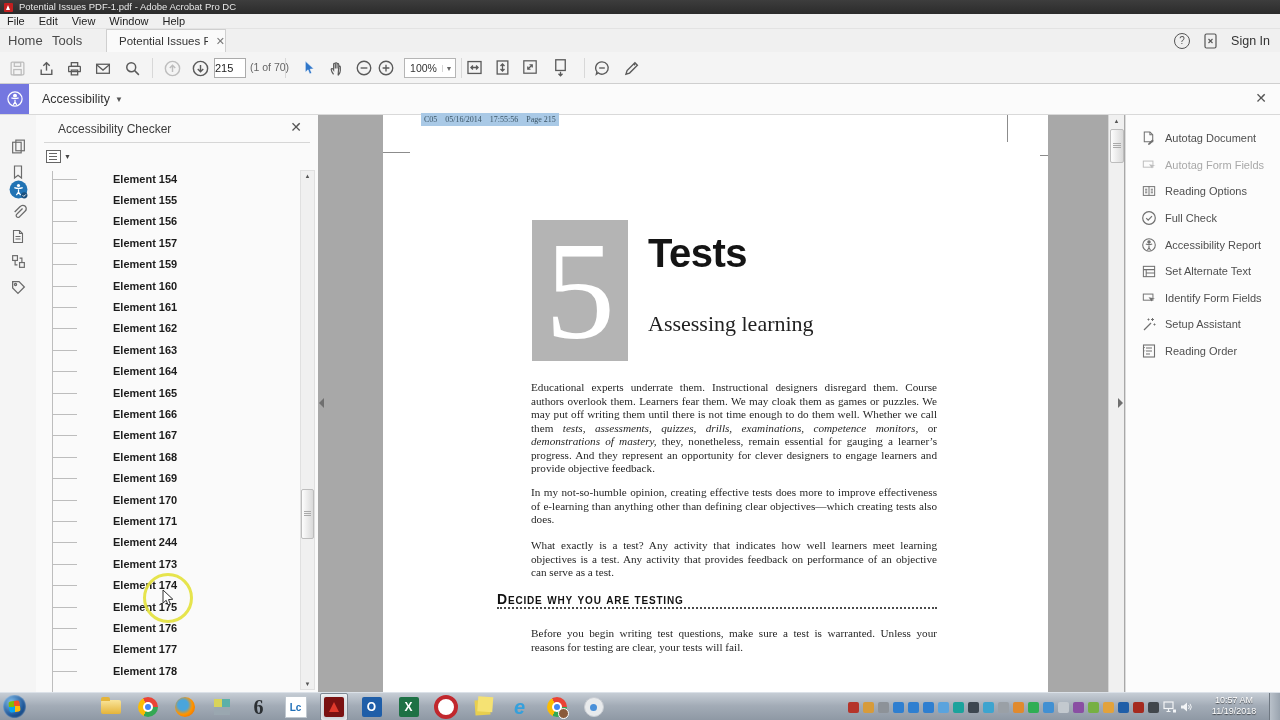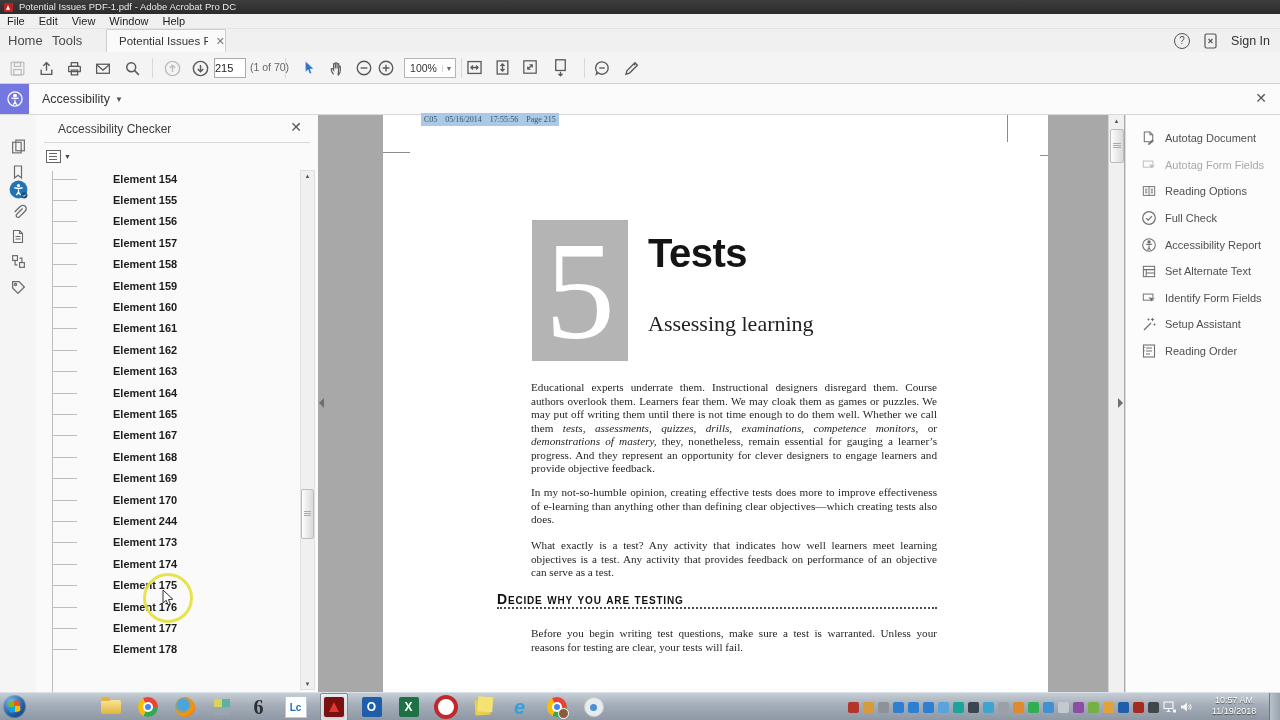--- a/index.html
+++ b/index.html
@@ -412,23 +412,20 @@
         <div class="el-row">
         <span class="el-label">Element 155</span>
       </div>
         <div class="el-row">
         <span class="el-label">Element 156</span>
       </div>
         <div class="el-row">
         <span class="el-label">Element 157</span>
       </div>
         <div class="el-row">
-        <span class="el-label">Element 158</span>
-      </div>
-        <div class="el-row">
         <span class="el-label">Element 159</span>
       </div>
         <div class="el-row">
         <span class="el-label">Element 160</span>
       </div>
         <div class="el-row">
         <span class="el-label">Element 161</span>
       </div>
         <div class="el-row">
         <span class="el-label">Element 162</span>
@@ -436,30 +433,36 @@
         <div class="el-row">
         <span class="el-label">Element 163</span>
       </div>
         <div class="el-row">
         <span class="el-label">Element 164</span>
       </div>
         <div class="el-row">
         <span class="el-label">Element 165</span>
       </div>
         <div class="el-row">
+        <span class="el-label">Element 166</span>
+      </div>
+        <div class="el-row">
         <span class="el-label">Element 167</span>
       </div>
         <div class="el-row">
         <span class="el-label">Element 168</span>
       </div>
         <div class="el-row">
         <span class="el-label">Element 169</span>
       </div>
         <div class="el-row">
         <span class="el-label">Element 170</span>
+      </div>
+        <div class="el-row">
+        <span class="el-label">Element 171</span>
       </div>
         <div class="el-row">
         <span class="el-label">Element 244</span>
       </div>
         <div class="el-row">
         <span class="el-label">Element 173</span>
       </div>
         <div class="el-row">
         <span class="el-label">Element 174</span>
       </div>

